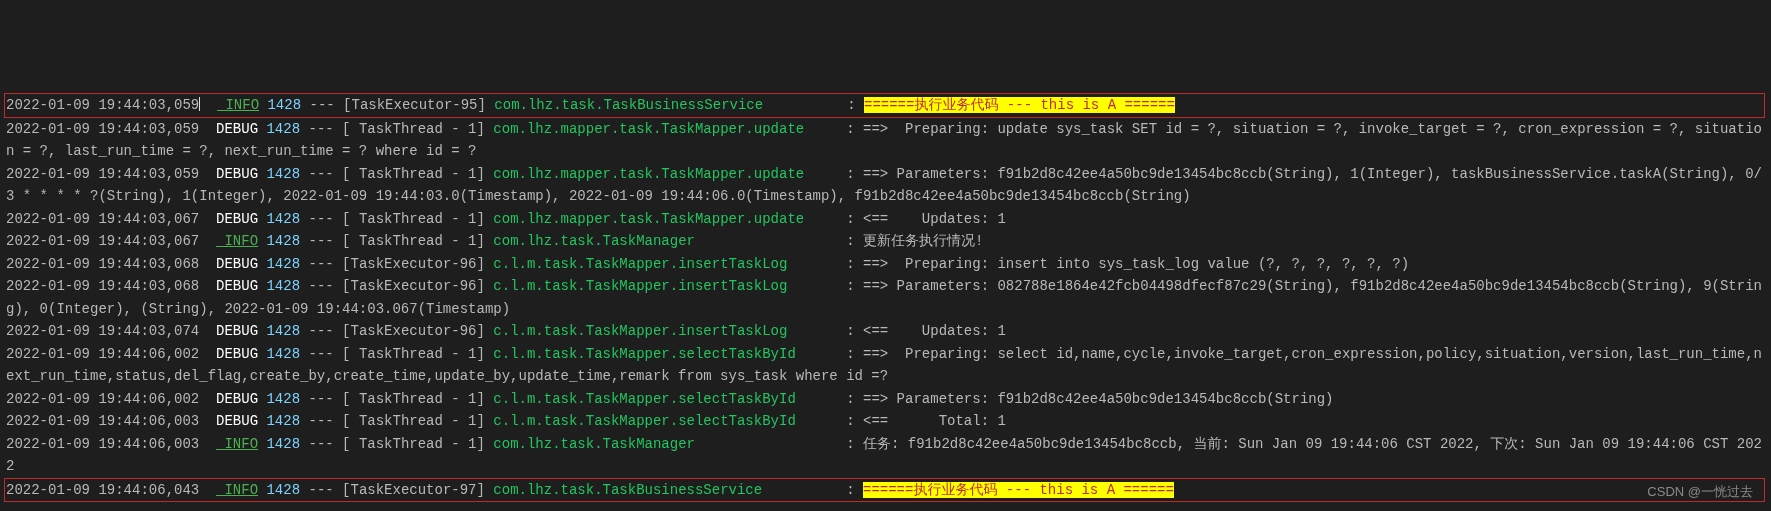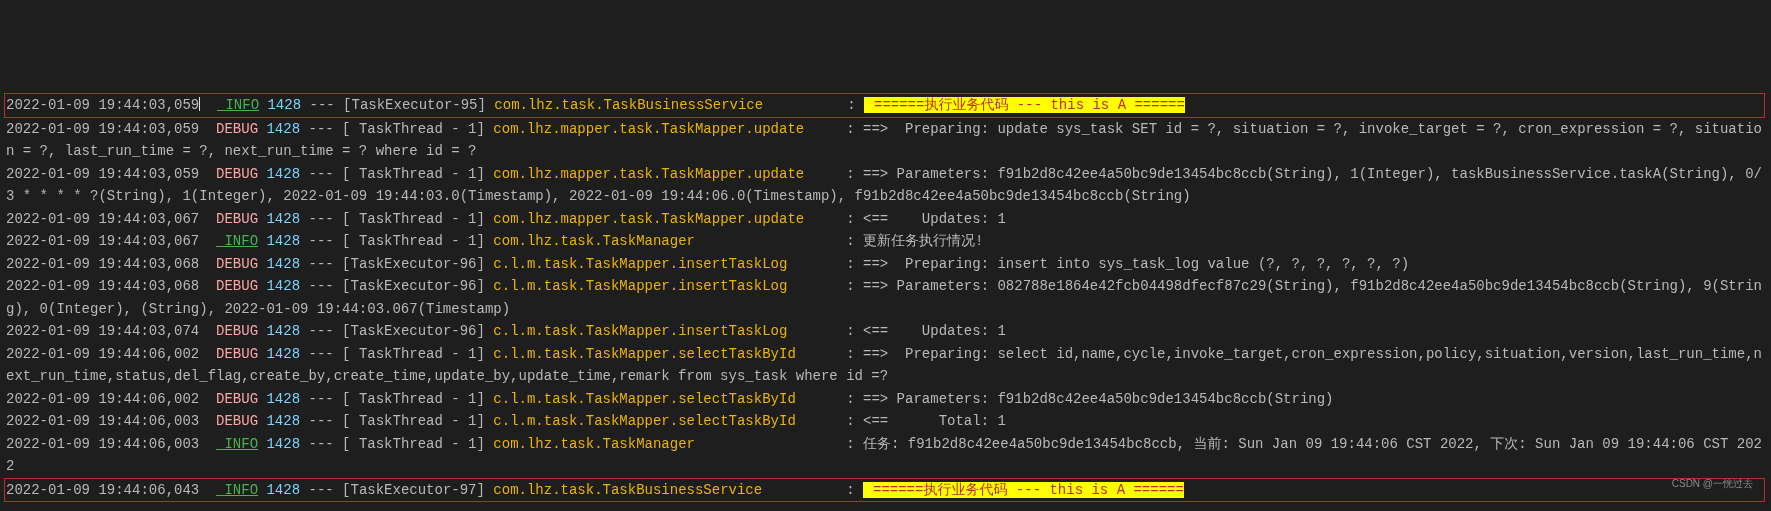--- a/index.html
+++ b/index.html
@@ -9,39 +9,38 @@
     font-family: Consolas, "Courier New", monospace;
     font-size: 14px;
     line-height: 22.5px;
     color: #b8b8b8;
     white-space: pre-wrap;
     word-break: break-all;
     width: 1759px;
   }
   .log-row { word-wrap: break-word; }
   .lvl-info  { color: #4caf50; text-decoration: underline; }
-  .lvl-debug { color: #fca5a5; }
+  .lvl-debug { color: #ffffff; }
   .pid  { color: #7dd3fc; }
-  .logger { color: #eab308; }
+  .logger { color: #22c55e; }
   .highlight-box {
     border: 1px solid #c22a2a;
     margin-left: -2px;
     padding-left: 1px;
   }
   .yellow-msg {
     background: #ffff00;
     color: #c22a2a;
-    padding-left: 10px;
   }
   .watermark {
     position: fixed;
     right: 18px;
-    bottom: 16px;
+    bottom: 8px;
     font-family: Arial, sans-serif;
-    font-size: 10px;
+    font-size: 13px;
     color: #8a8a8a;
   }
   .caret {
     display:inline-block;
     width:1px; height:14px;
     background:#dddddd;
     vertical-align:-2px;
   }
 </style>
 </head>

